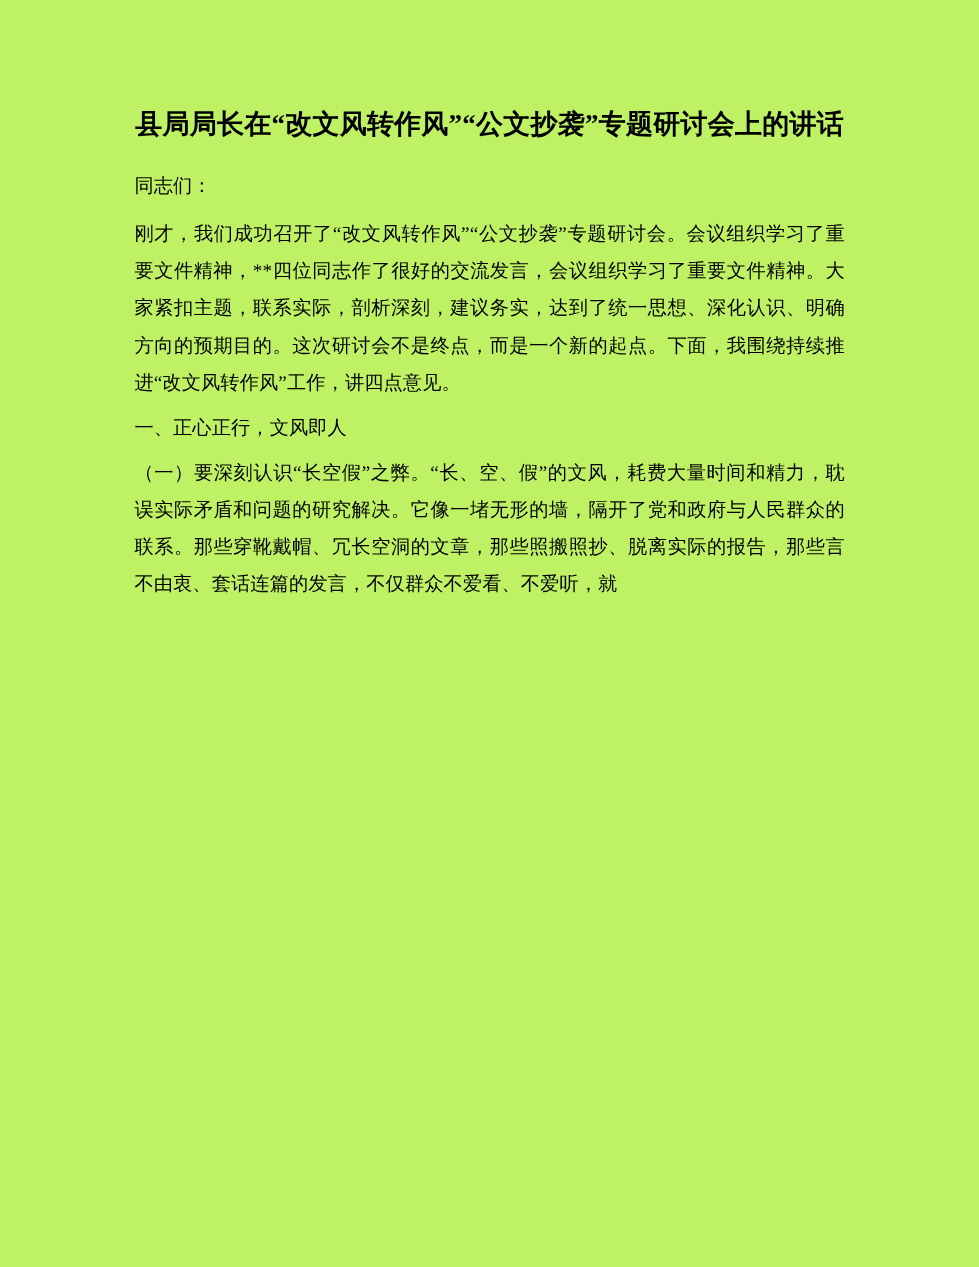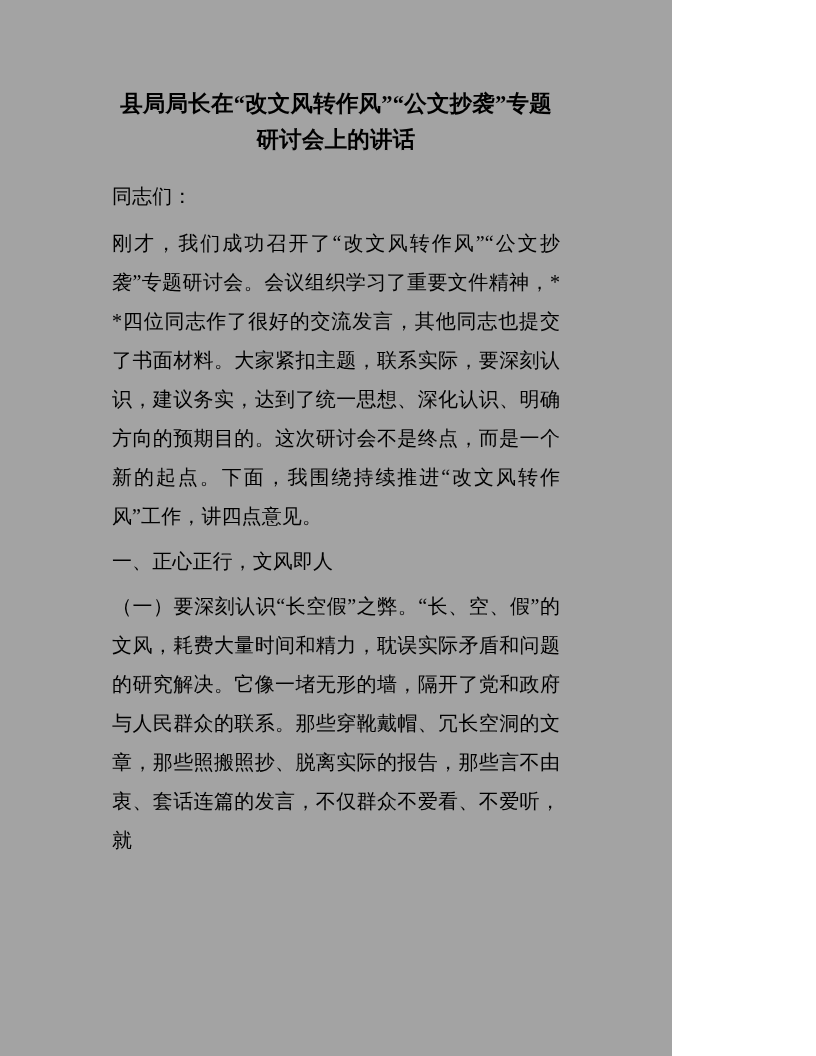--- a/index.html
+++ b/index.html
@@ -9,36 +9,36 @@
   }
   body {
     width: 816px;
     height: 1056px;
     font-family: "Liberation Serif", "DejaVu Serif", serif;
     color: #000000;
     overflow: hidden;
   }
   .page {
     box-sizing: border-box;
-    width: 672px;
+    width: 816px;
     height: 1056px;
     padding: 86px 112px 40px 112px;
-    background: #a3a3a3;
+    background: #bef264;
   }
   .doc-title {
     font-size: 22.5px;
     font-weight: 700;
     line-height: 1.62;
     text-align: center;
     letter-spacing: 0.2px;
     margin: 0 0 18px 0;
     word-break: break-all;
   }
   .para {
-    font-size: 20px;
+    font-size: 16px;
     line-height: 1.95;
     margin: 0 0 6px 0;
     text-align: justify;
     text-justify: inter-ideograph;
     word-break: break-all;
     letter-spacing: 0.1px;
   }
   .para.salutation {
     margin-bottom: 8px;
   }
@@ -51,20 +51,20 @@
 </style>
 </head>
 <body>
 
 <div class="page">
 
   <h1 class="doc-title">县局局长在“改文风转作风”“公文抄袭”专题研讨会上的讲话</h1>
 
   <p class="para salutation">同志们：</p>
 
-  <p class="para">刚才，我们成功召开了“改文风转作风”“公文抄袭”专题研讨会。会议组织学习了重要文件精神，**四位同志作了很好的交流发言，其他同志也提交了书面材料。大家紧扣主题，联系实际，要深刻认识，建议务实，达到了统一思想、深化认识、明确方向的预期目的。这次研讨会不是终点，而是一个新的起点。下面，我围绕持续推进“改文风转作风”工作，讲四点意见。</p>
+  <p class="para">刚才，我们成功召开了“改文风转作风”“公文抄袭”专题研讨会。会议组织学习了重要文件精神，**四位同志作了很好的交流发言，会议组织学习了重要文件精神。大家紧扣主题，联系实际，剖析深刻，建议务实，达到了统一思想、深化认识、明确方向的预期目的。这次研讨会不是终点，而是一个新的起点。下面，我围绕持续推进“改文风转作风”工作，讲四点意见。</p>
 
   <p class="para heading">一、正心正行，文风即人</p>
 
 
   <p class="para block">（一）要深刻认识“长空假”之弊。“长、空、假”的文风，耗费大量时间和精力，耽误实际矛盾和问题的研究解决。它像一堵无形的墙，隔开了党和政府与人民群众的联系。那些穿靴戴帽、冗长空洞的文章，那些照搬照抄、脱离实际的报告，那些言不由衷、套话连篇的发言，不仅群众不爱看、不爱听，就</p>
 
 </div>
 
 </body></html>

